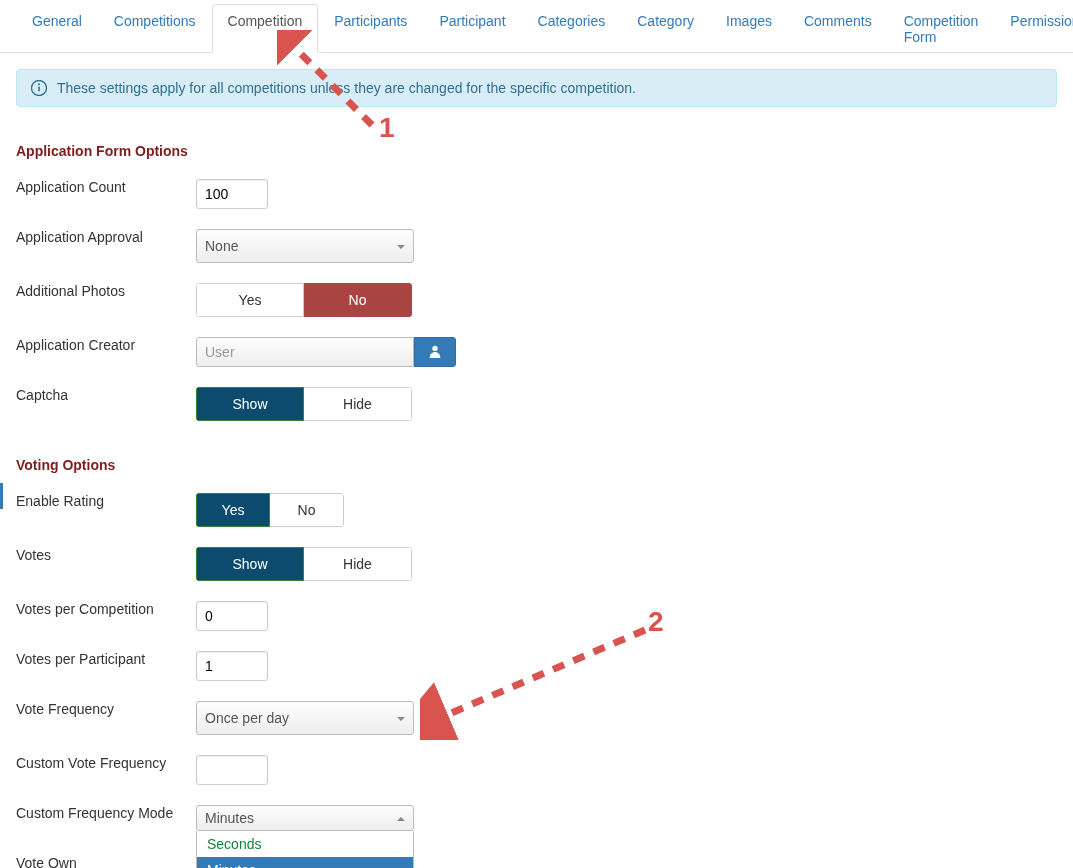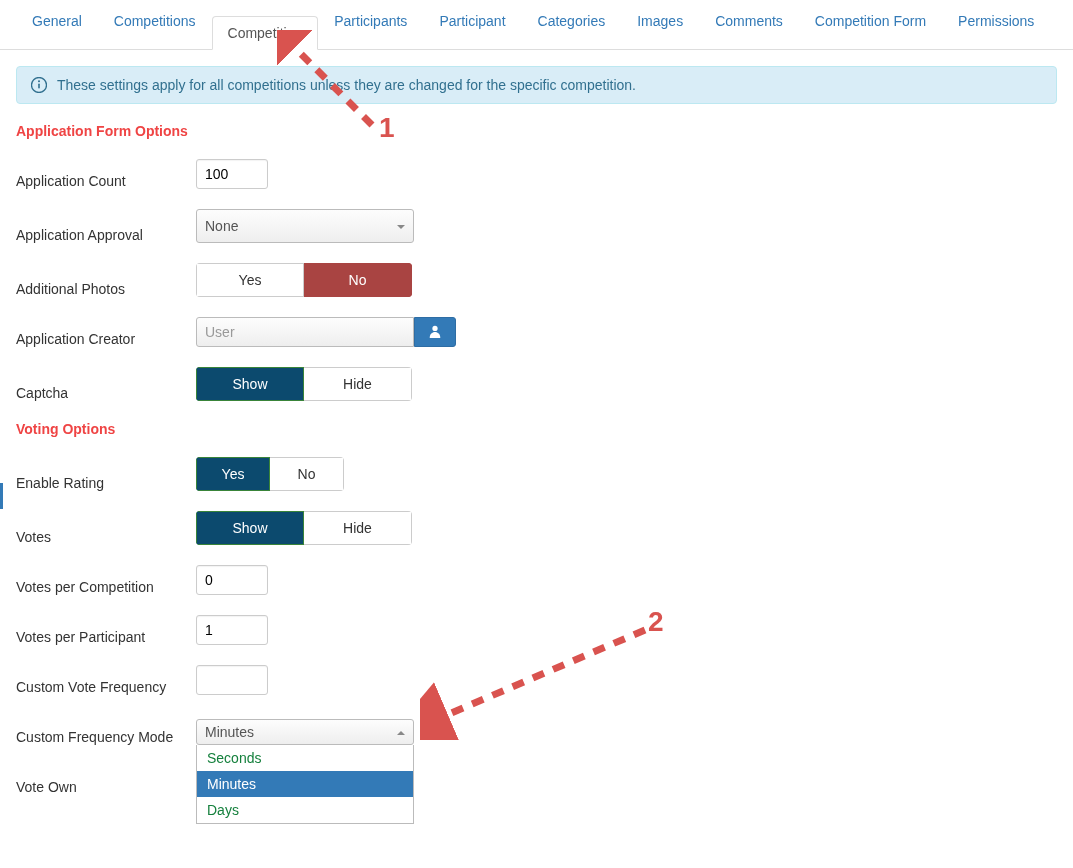--- a/index.html
+++ b/index.html
@@ -25,47 +25,46 @@
     border: 1px solid transparent;
     border-bottom: none;
     border-radius: 4px 4px 0 0;
     margin-bottom: -1px;
   }
   .tab.active {
     color: #555;
     border-color: #ddd;
     background: #fff;
     border-bottom: 1px solid #fff;
-    margin-top: 12px;
   }
   .content { padding: 16px; }
   .alert {
     background: #d9edf7;
     border: 1px solid #bce8f1;
     color: #31708f;
     padding: 10px 14px;
     border-radius: 4px;
     display: flex;
     align-items: center;
     gap: 10px;
   }
   .alert .info-icon {
     width: 16px; height: 16px;
     display: inline-flex; align-items:center; justify-content:center;
   }
   .section-title {
-    color: #ef4444;
+    color: #7f1d1d;
     font-weight: bold;
-    margin-top: 19px;
+    margin-top: 36px;
     margin-bottom: 10px;
     font-size: 14px;
   }
   .row {
     display: flex;
-    align-items: flex-end;
+    align-items: flex-start;
     margin: 20px 0;
     min-height: 30px;
   }
   .label {
     width: 180px;
     flex-shrink: 0;
     color: #333;
   }
   .control { flex: 0 0 auto; }
   input.text-input {
@@ -197,20 +196,21 @@
 </head>
 <body>
 
 <div class="tabs">
   <div class="tab">General</div>
   <div class="tab">Competitions</div>
   <div class="tab active">Competition</div>
   <div class="tab">Participants</div>
   <div class="tab">Participant</div>
   <div class="tab">Categories</div>
+  <div class="tab">Category</div>
   <div class="tab">Images</div>
   <div class="tab">Comments</div>
   <div class="tab">Competition Form</div>
   <div class="tab">Permissions</div>
 </div>
 
 <div class="leftbar"></div>
 
 <div class="content">
 
@@ -316,20 +316,33 @@
     </div>
   </div>
 
   <div class="row">
     <div class="label">Votes per Participant</div>
     <div class="control">
       <input class="text-input" value="1" style="">
     </div>
   </div>
 
+  <div class="row">
+    <div class="label">Vote Frequency</div>
+    <div class="control">
+      <div class="select">
+        <span>Once per day</span>
+        <span class="caret">
+          <svg width="8" height="8" viewBox="0 0 8 8">
+              <path d="M0 2 L4 6 L8 2 Z" fill="#888"></path>
+            </svg>
+        </span>
+      </div>
+    </div>
+  </div>
 
   <div class="row">
     <div class="label">Custom Vote Frequency</div>
     <div class="control">
       <input class="text-input" value="" style="">
     </div>
   </div>
 
   <div class="row">
     <div class="label">Custom Frequency Mode</div>

